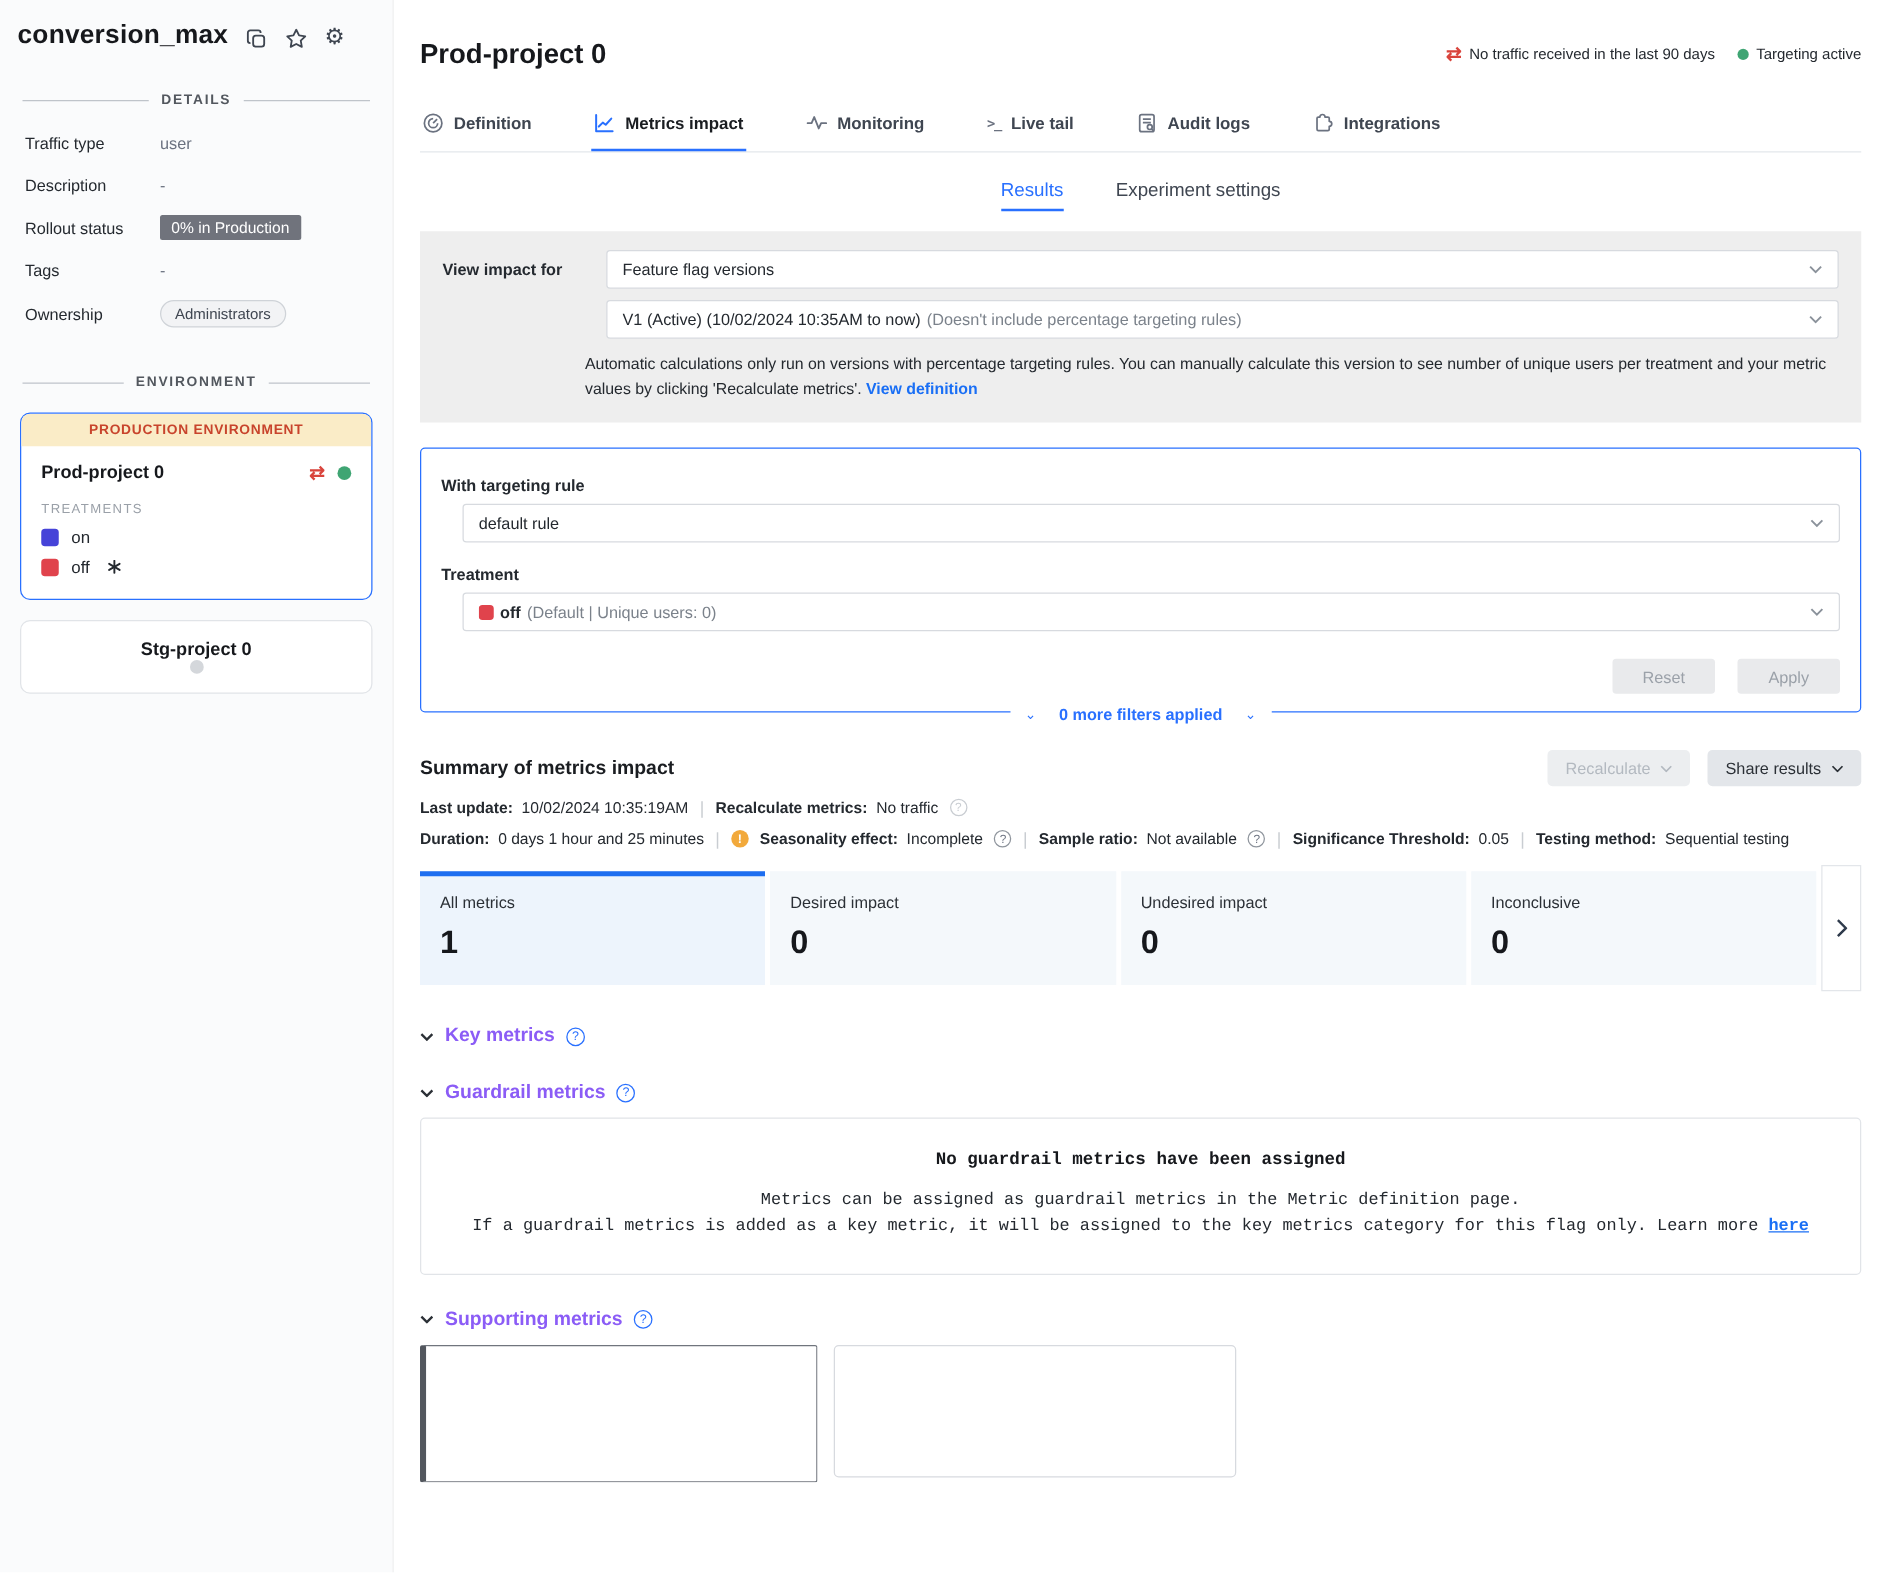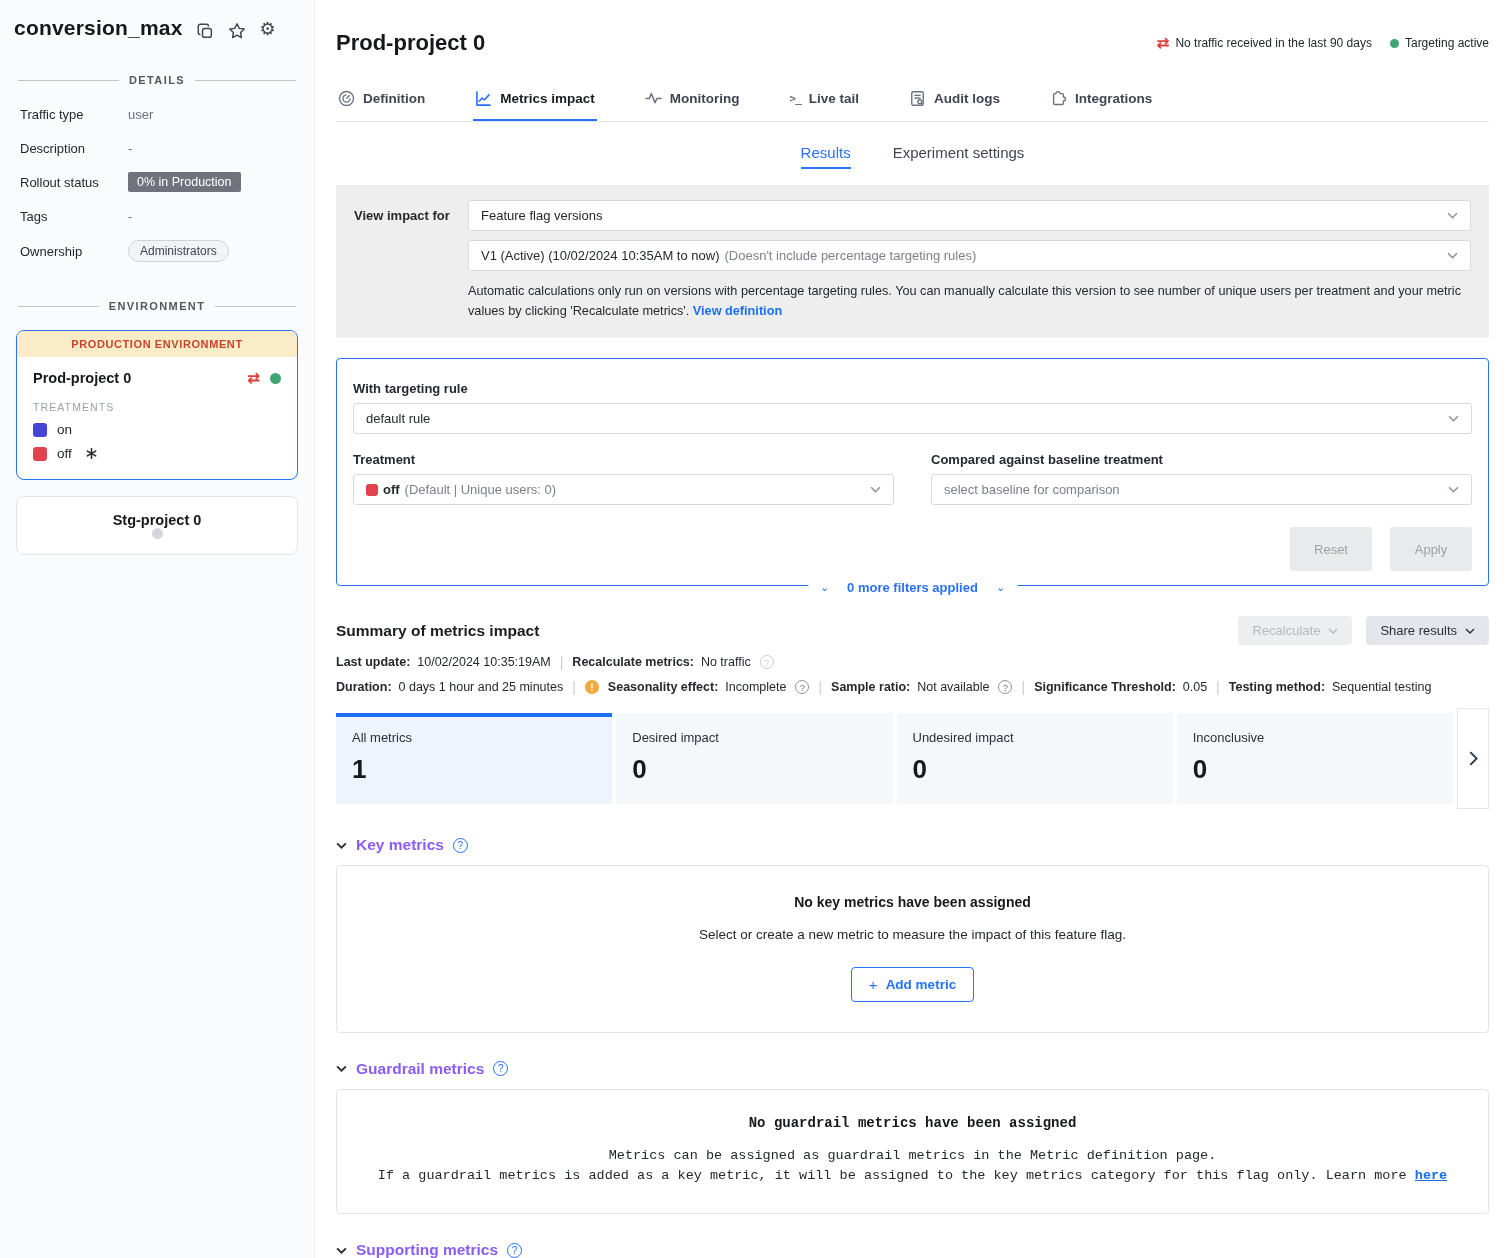--- a/index.html
+++ b/index.html
@@ -46,34 +46,34 @@
   .tab.active .ticon { color:#2970FF; }
   .livetail-glyph { font-family:"DejaVu Sans Mono", monospace; font-size:11px; font-weight:bold; letter-spacing:-1px; }
 
   .subtabs { display:flex; justify-content:center; gap:42px; margin-top:22px; }
   .subtab { font-size:15px; color:#3f4651; padding-bottom:6px; cursor:pointer; border-bottom:2px solid transparent; }
   .subtab.active { color:#2970FF; border-bottom-color:#2970FF; }
 
   .impact-panel { background:#eeeeee; margin-top:16px; padding:15px 18px 17px; display:flex; }
   .impact-label { width:114px; font-size:13px; font-weight:bold; padding-top:8px; }
   .impact-body { flex:1; display:flex; flex-direction:column; gap:9px; }
-  .dropdown { background:#fff; border:1px solid #d7dadf; border-radius:3px; height:31px; display:flex; align-items:center; padding:0 12px; font-size:13px; color:#24292f; cursor:pointer; }
+  .dropdown { background:#fff; border:1px solid #d7dadf; border-radius:3px; height:31px; display:flex; align-items:center; padding:0 12px; font-size:13px; color:#24292f; cursor:pointer;margin-left:17px; }
   .dropdown .grow { flex:1; display:flex; gap:5px; align-items:center; white-space:nowrap; overflow:hidden; }
   .muted { color:#7b828b; }
   .footnote { font-size:12.7px; line-height:1.55; color:#24292f; margin-top:2px; }
   .link { color:#1A6FF5; font-weight:bold; cursor:pointer; text-decoration:none; }
 
   .filters-panel { border:1.5px solid #2970FF; border-radius:4px; margin-top:20px; padding:22px 16px 14px; position:relative; display:flex; }
   .filters-title { width:114px; font-size:13.5px; font-weight:bold; }
   .filters-body { flex:1; }
   .field-label { font-size:13px; font-weight:bold; margin-bottom:7px; }
   .filters-cols { display:flex; gap:37px; margin-top:18px; }
   .filters-col { flex:1; }
   .btn-row { display:flex; justify-content:flex-end; gap:18px; margin-top:22px; }
-  .gray-btn { background:#e9eaec; color:#9ba1a9; border:none; border-radius:3px; font-size:13px; width:82px; height:44px; font-family:inherit; cursor:pointer; }
+  .gray-btn { background:#e9eaec; color:#9ba1a9; border:none; border-radius:3px; font-size:13px; width:82px; height:28px; font-family:inherit; cursor:pointer; }
   .more-filters { position:absolute; left:50%; bottom:-10px; transform:translateX(-50%); background:#fff; padding:0 12px; display:flex; align-items:center; gap:18px; color:#2970FF; font-size:13px; font-weight:bold; white-space:nowrap; cursor:pointer; }
   .mini-chev { font-size:11px; font-weight:normal; }
 
   .summary-header { display:flex; align-items:center; justify-content:space-between; margin-top:30px; }
   .summary-title { font-size:15.5px; font-weight:bold; color:#1a1d21; }
   .summary-btns { display:flex; gap:14px; }
   .recalc-btn { background:#eceef0; color:#b3b9c0; border:none; border-radius:4px; padding:7px 14px; font-size:13px; font-family:inherit; display:flex; align-items:center; gap:8px; }
   .share-btn { background:#e3e6ea; color:#2b3036; border:none; border-radius:4px; padding:7px 14px; font-size:13px; font-family:inherit; display:flex; align-items:center; gap:8px; cursor:pointer; }
   .meta-line { display:flex; align-items:center; gap:9px; font-size:12.5px; margin-top:9px; color:#24292f; flex-wrap:nowrap; }
   .meta-line b { font-weight:bold; }
@@ -318,31 +318,20 @@
               <span style="font-weight:bold;">off</span>
               <span class="muted">(Default | Unique users: 0)</span>
             </span>
             <span>
                 <svg width="11" height="7" viewBox="0 0 10 6" fill="none" stroke="#8b929b" stroke-width="1.4">
                   <path d="M1 1l4 4 4-4"></path>
                 </svg>
               </span>
           </div>
         </div>
-        <div class="filters-col">
-          <div class="field-label">Compared against baseline treatment</div>
-          <div class="dropdown">
-            <span class="grow muted">select baseline for comparison</span>
-            <span>
-                <svg width="11" height="7" viewBox="0 0 10 6" fill="none" stroke="#8b929b" stroke-width="1.4">
-                  <path d="M1 1l4 4 4-4"></path>
-                </svg>
-              </span>
-          </div>
-        </div>
       </div>
       <div class="btn-row">
         <button class="gray-btn">Reset</button>
         <button class="gray-btn">Apply</button>
       </div>
     </div>
     <div class="more-filters">
       <span class="mini-chev">⌄</span>
       <span>0 more filters applied</span>
       <span class="mini-chev">⌄</span>
@@ -414,28 +403,20 @@
 
   <div class="section-heading">
     <span class="chev-toggle">
       <svg width="11" height="7" viewBox="0 0 10 6" fill="none" stroke="currentColor" stroke-width="1.7">
           <path d="M1 1l4 4 4-4"></path>
         </svg>
     </span>
     <span class="section-title">Key metrics</span>
     <span class="qmark blue">?</span>
   </div>
-  <div class="empty-card" style="padding:28px 0 30px;">
-    <div class="etitle">No key metrics have been assigned</div>
-    <div class="etext">Select or create a new metric to measure the impact of this feature flag.</div>
-    <button class="add-metric-btn">
-      <span class="plus-glyph">+</span>
-      <span>Add metric</span>
-    </button>
-  </div>
 
   <div class="section-heading">
     <span class="chev-toggle">
       <svg width="11" height="7" viewBox="0 0 10 6" fill="none" stroke="currentColor" stroke-width="1.7">
           <path d="M1 1l4 4 4-4"></path>
         </svg>
     </span>
     <span class="section-title">Guardrail metrics</span>
     <span class="qmark blue">?</span>
   </div>

